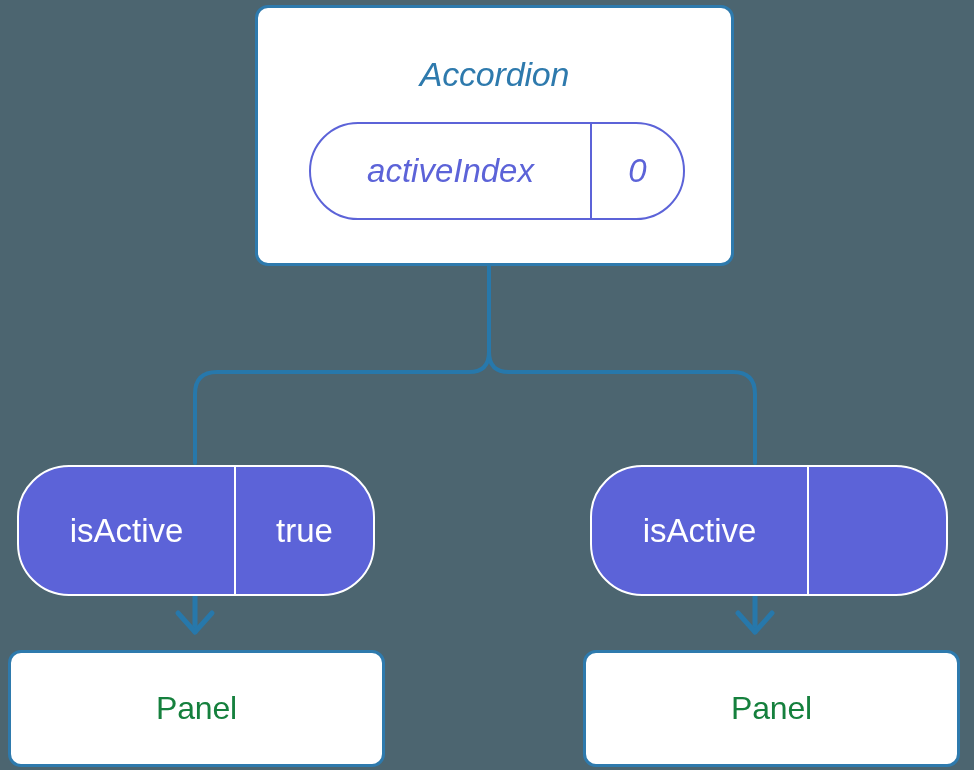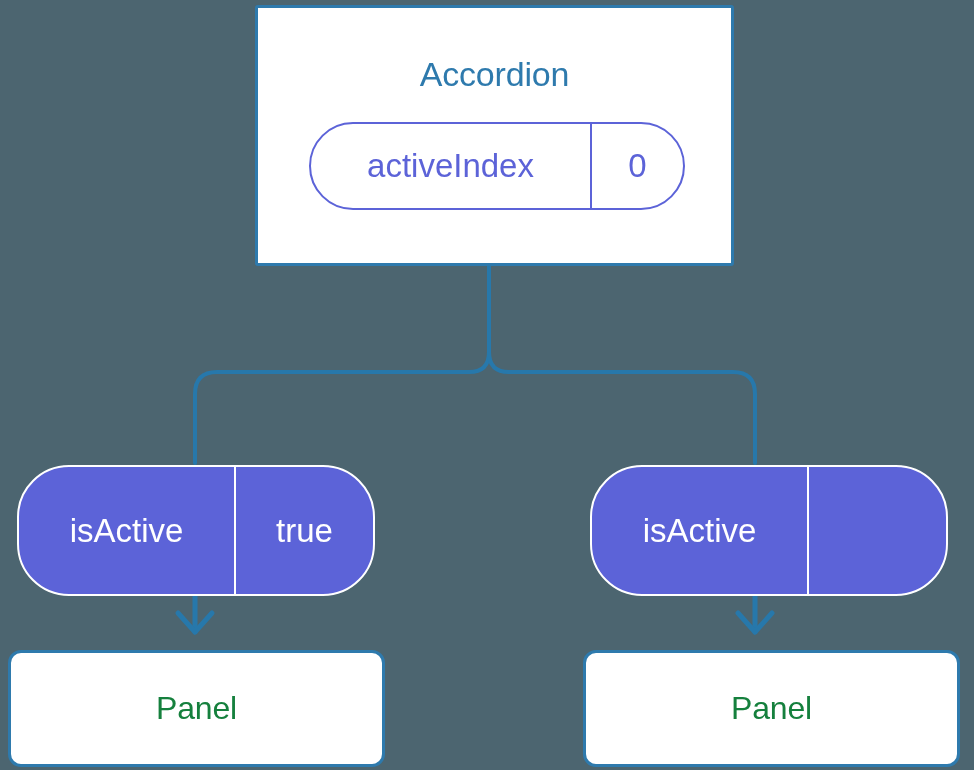--- a/index.html
+++ b/index.html
@@ -26,22 +26,23 @@
     width: 974px;
     height: 770px;
     pointer-events: none;
   }
 
   
   .card {
     position: absolute;
     background: #ffffff;
     border: 3px solid #2e7aad;
-    border-radius: 3px;
-    box-sizing: border-box;
+    border-radius: 13px;
+    box-sizing: border-box;
+    font-style: italic;
   }
   #accordion-card {
     left: 255px;
     top: 5px;
     width: 479px;
     height: 261px;
   }
   #accordion-title {
     position: absolute;
     left: 0;
@@ -52,21 +53,21 @@
     color: #2e7aad;
     letter-spacing: -0.2px;
   }
 
   
   #state-pill {
     position: absolute;
     left: 51px;
     top: 114px;
     width: 376px;
-    height: 88px;
+    height: 98px;
     border: 2px solid #5c63d8;
     border-radius: 52px;
     box-sizing: border-box;
     display: flex;
     align-items: stretch;
   }
   #state-pill .pill-key {
     flex: 0 0 281px;
     display: flex;
     align-items: center;

